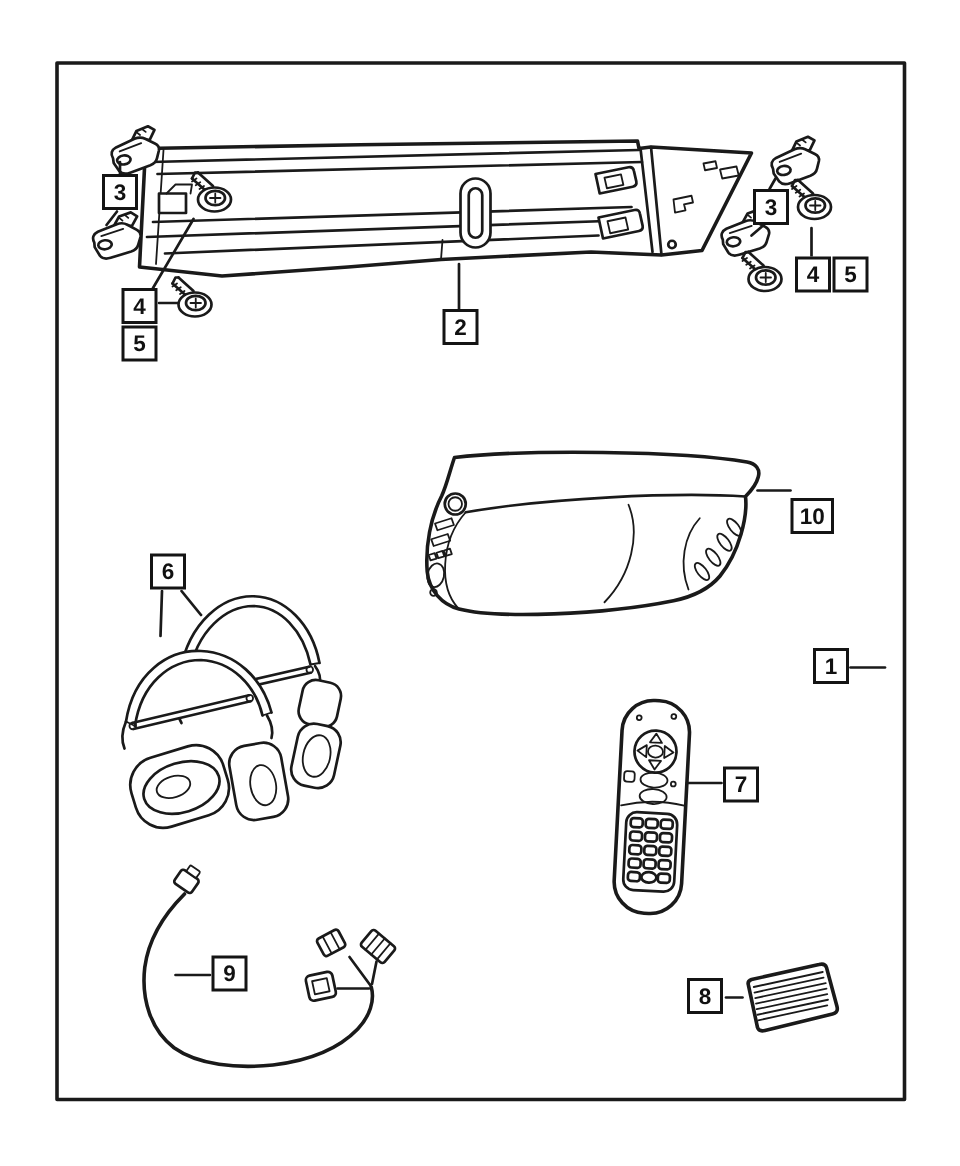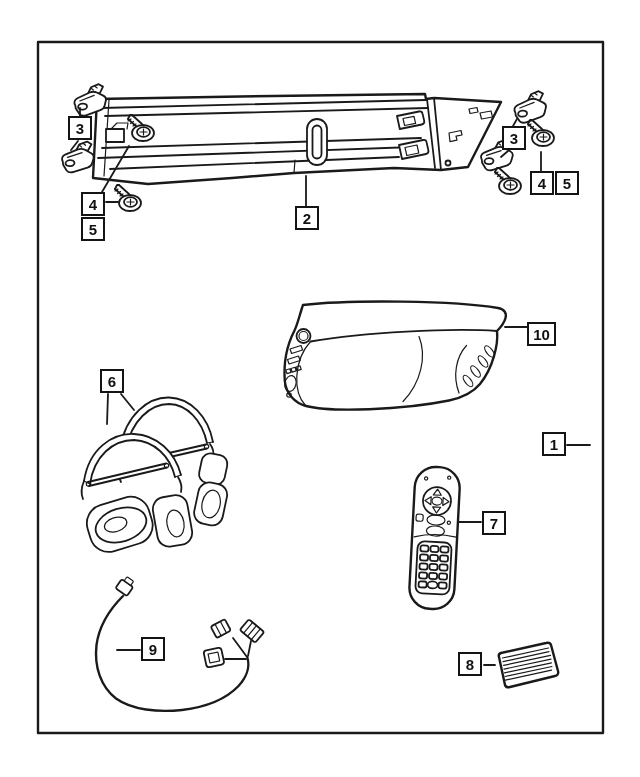--- a/index.html
+++ b/index.html
@@ -244,20 +244,20 @@
     </g>
   </svg>
 
   <div class="callout" style="left:295px;top:206px">2</div>
   <div class="callout" style="left:68px;top:116px">3</div>
   <div class="callout" style="left:81px;top:192px">4</div>
   <div class="callout" style="left:81px;top:217px">5</div>
   <div class="callout" style="left:502px;top:126px">3</div>
   <div class="callout" style="left:530px;top:171px">4</div>
   <div class="callout" style="left:555px;top:171px">5</div>
-  <div class="callout wide" style="left:527px;top:322px">10</div>
+  <div class="callout wide" style="left:527px;top:332px">10</div>
   <div class="callout" style="left:542px;top:432px">1</div>
   <div class="callout" style="left:100px;top:369px">6</div>
   <div class="callout" style="left:482px;top:511px">7</div>
   <div class="callout" style="left:141px;top:637px">9</div>
   <div class="callout" style="left:458px;top:652px">8</div>
 
 </div>
 
 </body></html>

